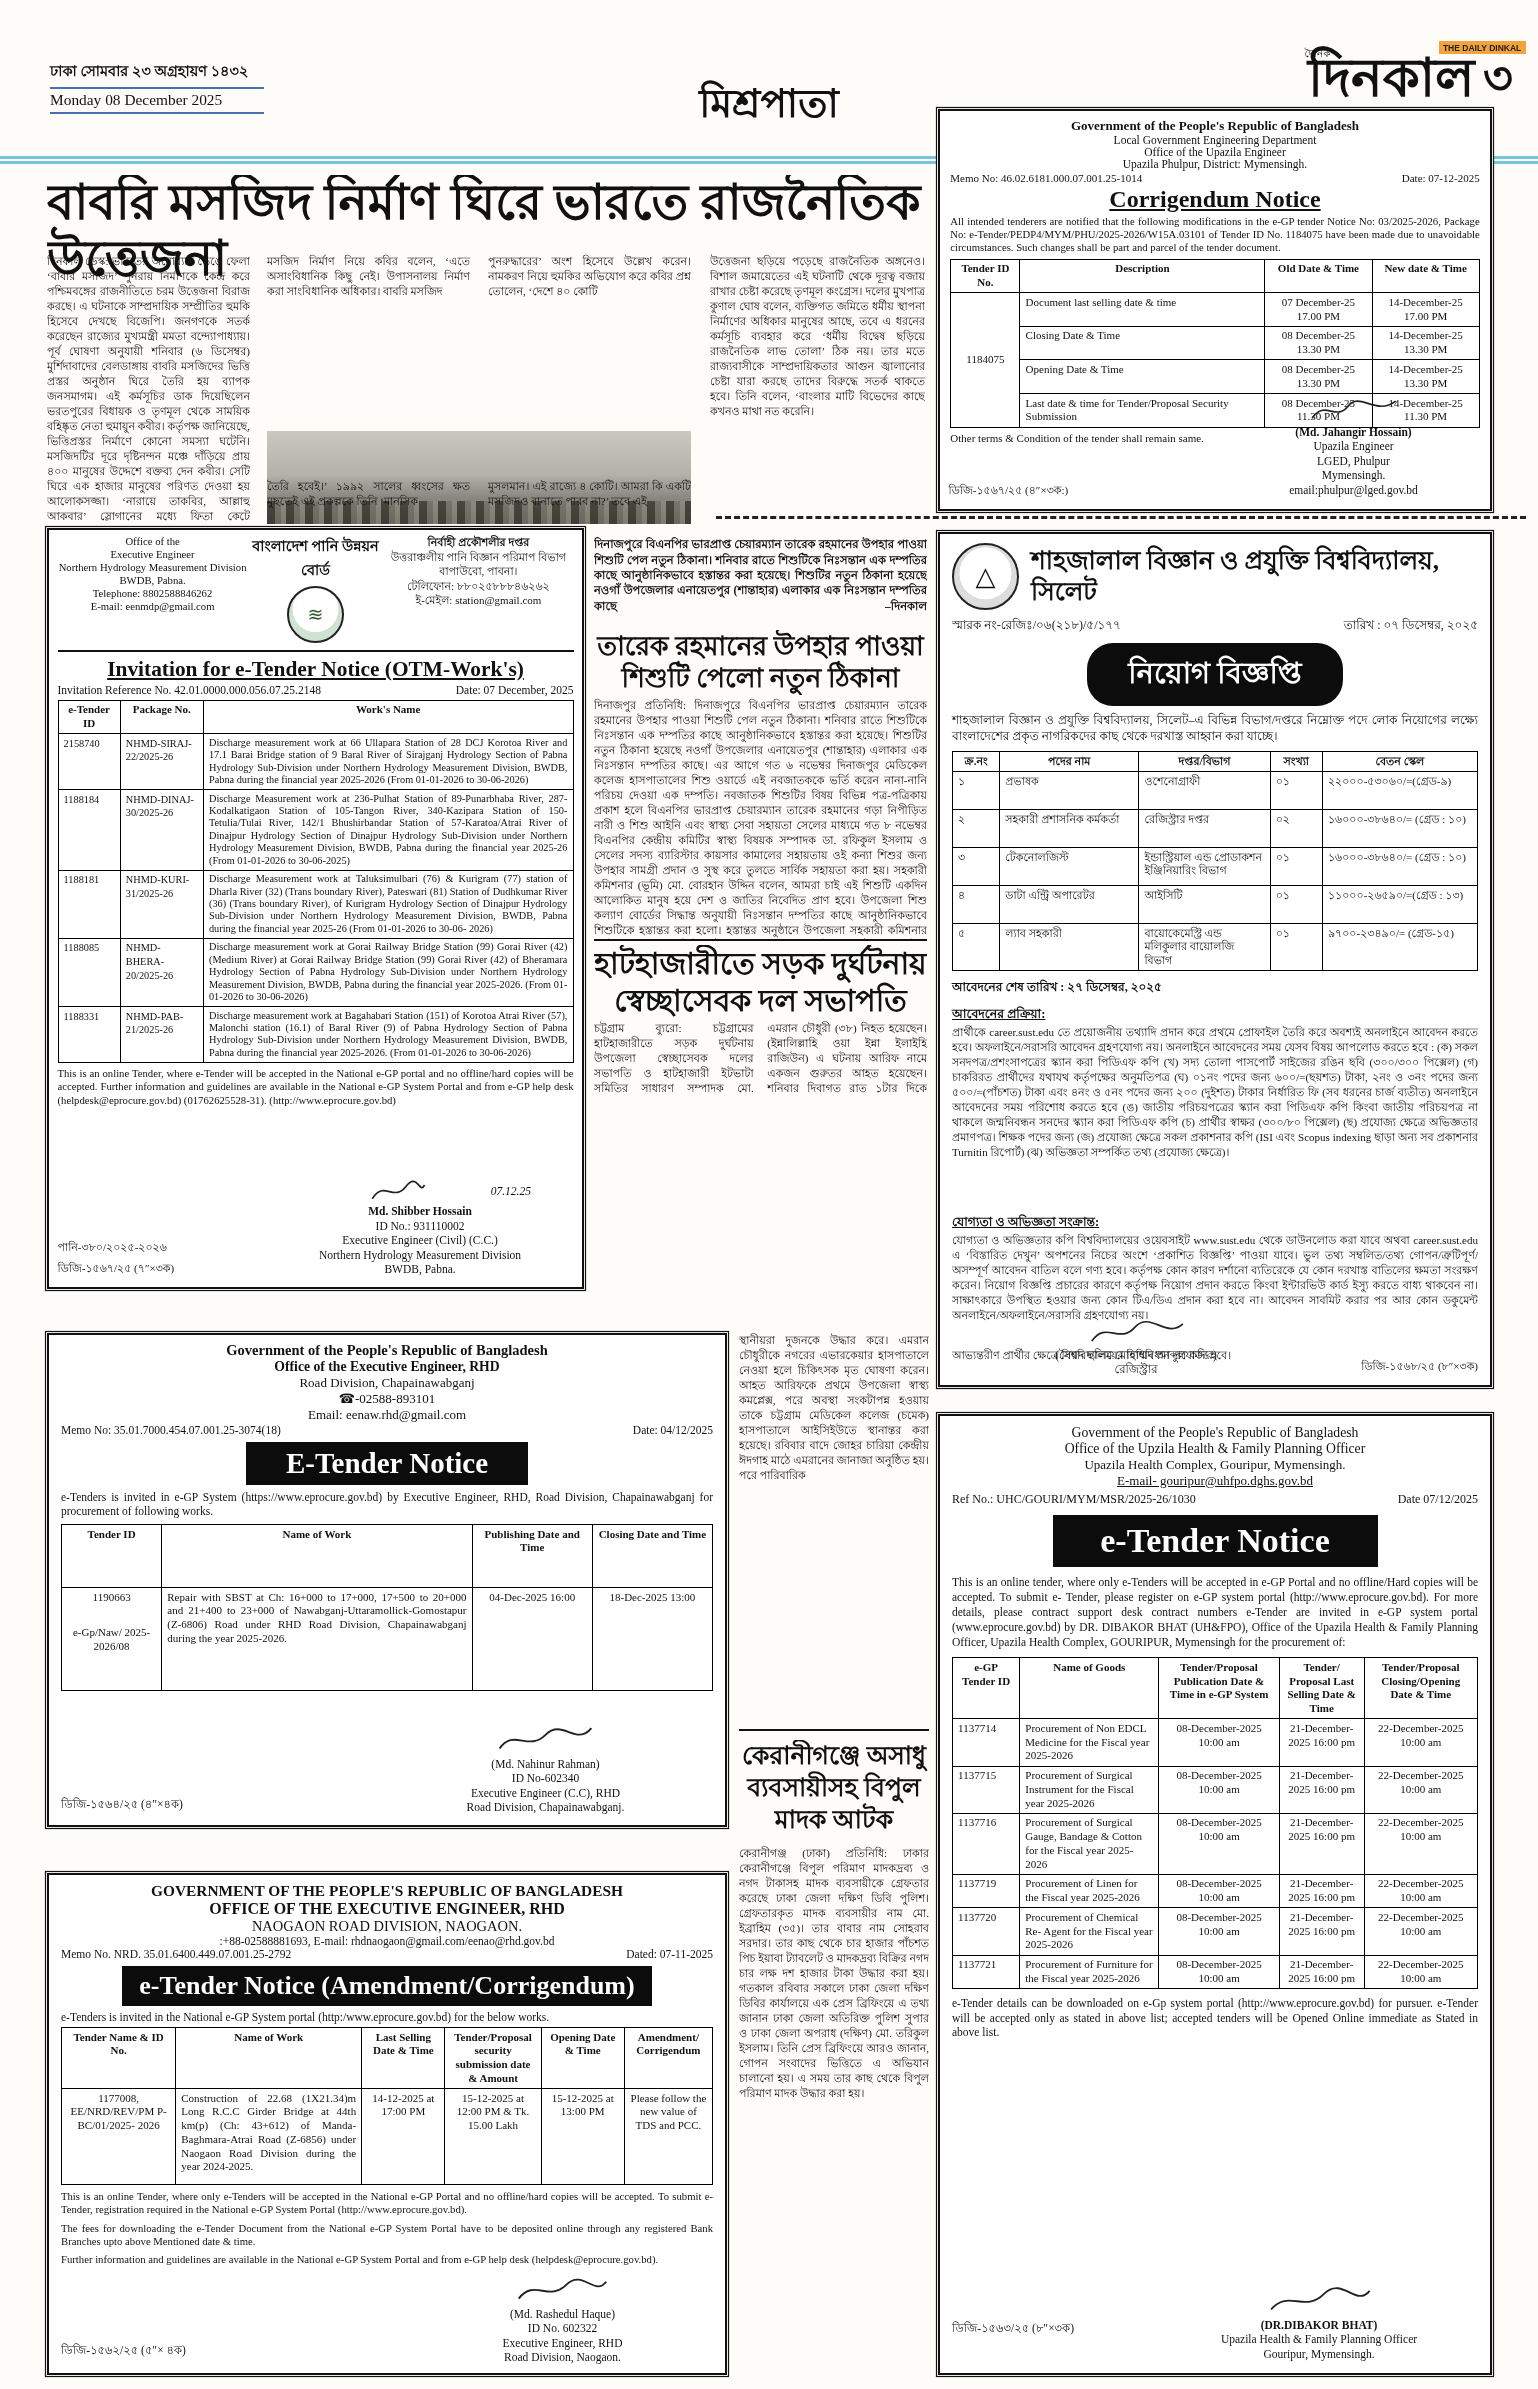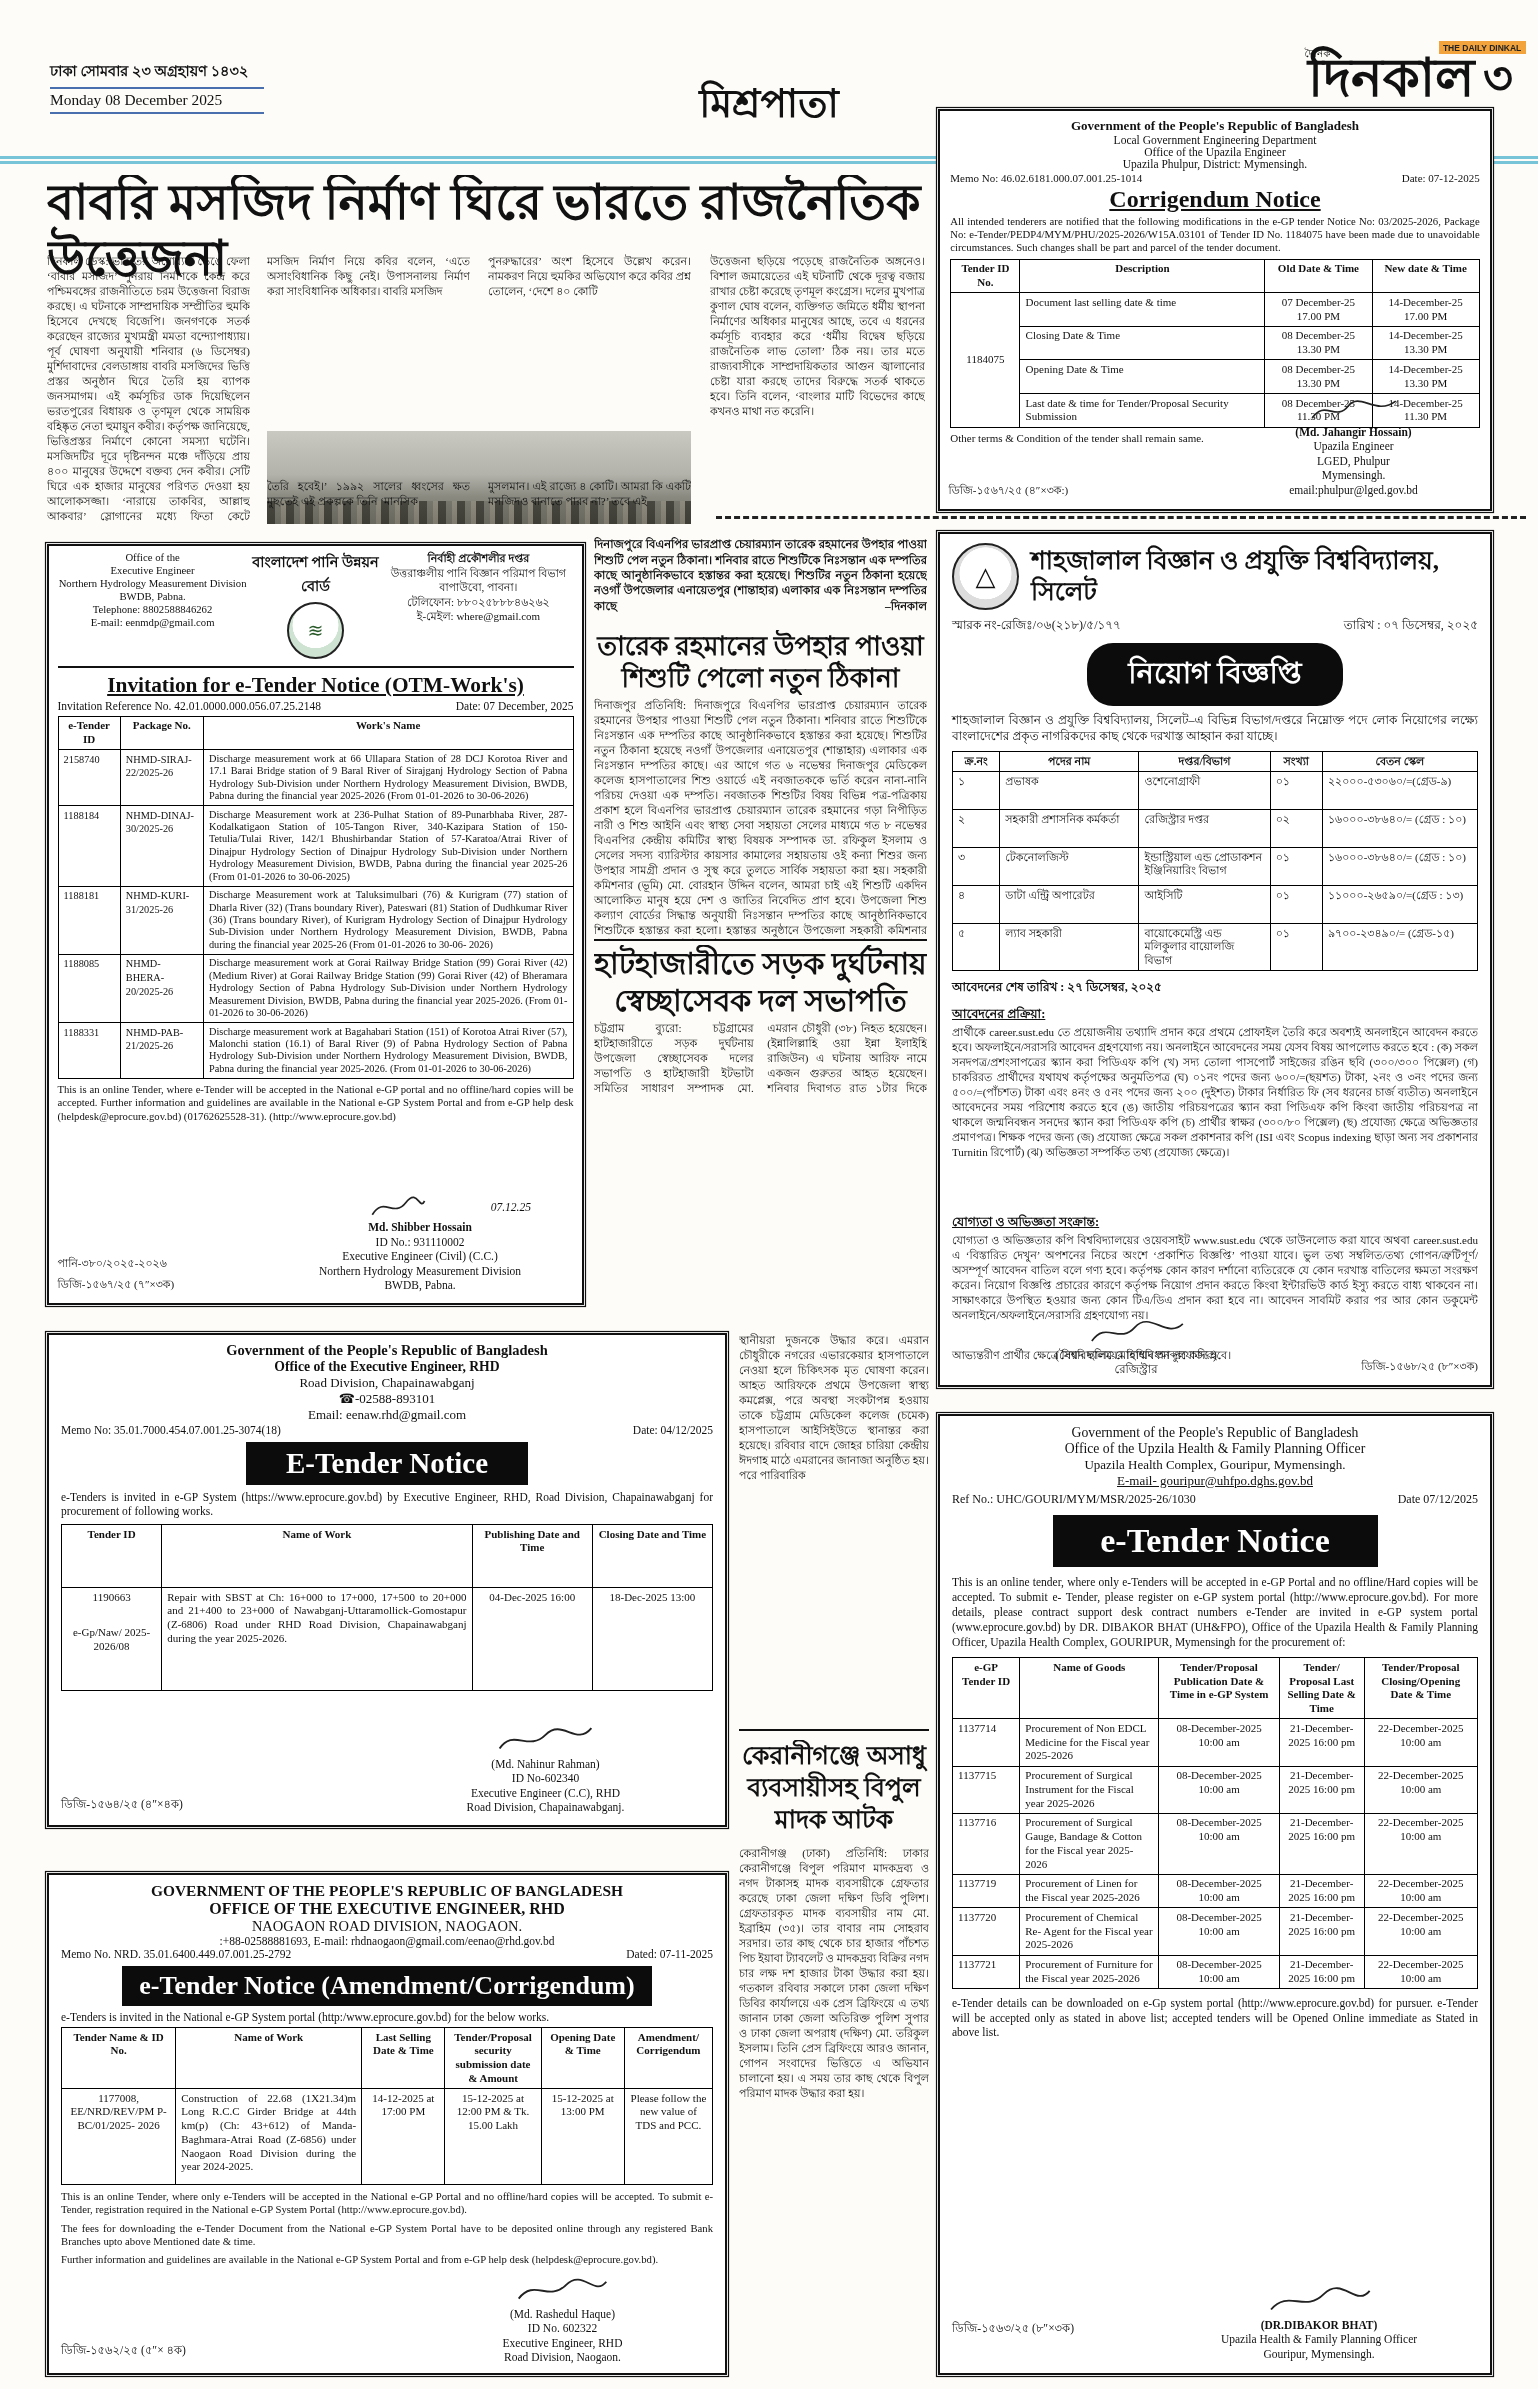--- a/index.html
+++ b/index.html
@@ -121,42 +121,42 @@
       </svg>
     <div class="b">(Md. Jahangir Hossain)</div>
     <div>Upazila Engineer</div>
     <div>LGED, Phulpur</div>
     <div>Mymensingh.</div>
     <div>email:phulpur@lged.gov.bd</div>
   </div>
   <div class="abs" style="left:8.5px;bottom:8.5px;font-size:11px;">ডিজি-১৫৬৭/২৫ (৪″×৩ক:)</div>
 </div>
 
-<div class="abs nbox clip" style="left:47px;top:544px;width:537px;height:761px;padding:5.1px 8.5px;box-sizing:border-box;">
+<div class="abs nbox clip" style="left:47px;top:528px;width:537px;height:761px;padding:5.1px 8.5px;box-sizing:border-box;">
   <div style="display:flex;border-bottom:2.6px solid #111;padding-bottom:3.4px;">
     <div class="ctr" style="width:192px;font-size:10.7px;line-height:13px;">
       <div>Office of the</div>
       <div>Executive Engineer</div>
       <div>Northern Hydrology Measurement Division</div>
       <div>BWDB, Pabna.</div>
       <div>Telephone: 8802588846262</div>
       <div>E-mail: eenmdp@gmail.com</div>
     </div>
     <div class="ctr" style="width:137px;">
       <div class="b" style="font-size:14.5px;">বাংলাদেশ পানি উন্নয়ন বোর্ড</div>
       <div class="logo-circle" style="width:53px;height:53px;margin:3.4px auto;background:radial-gradient(circle at 50% 40%,#fff 55%,#cfe3d2 56%);">
         <span style="font-size:19px;color:#2a5a2a;">≋</span>
       </div>
     </div>
     <div class="ctr" style="width:192px;font-size:11px;line-height:14.5px;">
       <div class="b">নির্বাহী প্রকৌশলীর দপ্তর</div>
       <div>উত্তরাঞ্চলীয় পানি বিজ্ঞান পরিমাপ বিভাগ</div>
       <div>বাপাউবো, পাবনা।</div>
       <div>টেলিফোন: ৮৮০২৫৮৮৮৪৬২৬২</div>
-      <div>ই-মেইল: where@gmail.com</div>
+      <div>ই-মেইল: station@gmail.com</div>
     </div>
   </div>
   <div class="ctr b u" style="font-size:21.4px;margin:4.3px 0 2.6px;">Invitation for e-Tender Notice (OTM-Work's)</div>
   <div style="display:flex;justify-content:space-between;font-size:11.5px;">
     <span>Invitation Reference No. 42.01.0000.000.056.07.25.2148</span>
     <span>Date: 07 December, 2025</span>
   </div>
   <table class="t" style="margin-top:3.4px;">
     <tbody>
         <tr>

